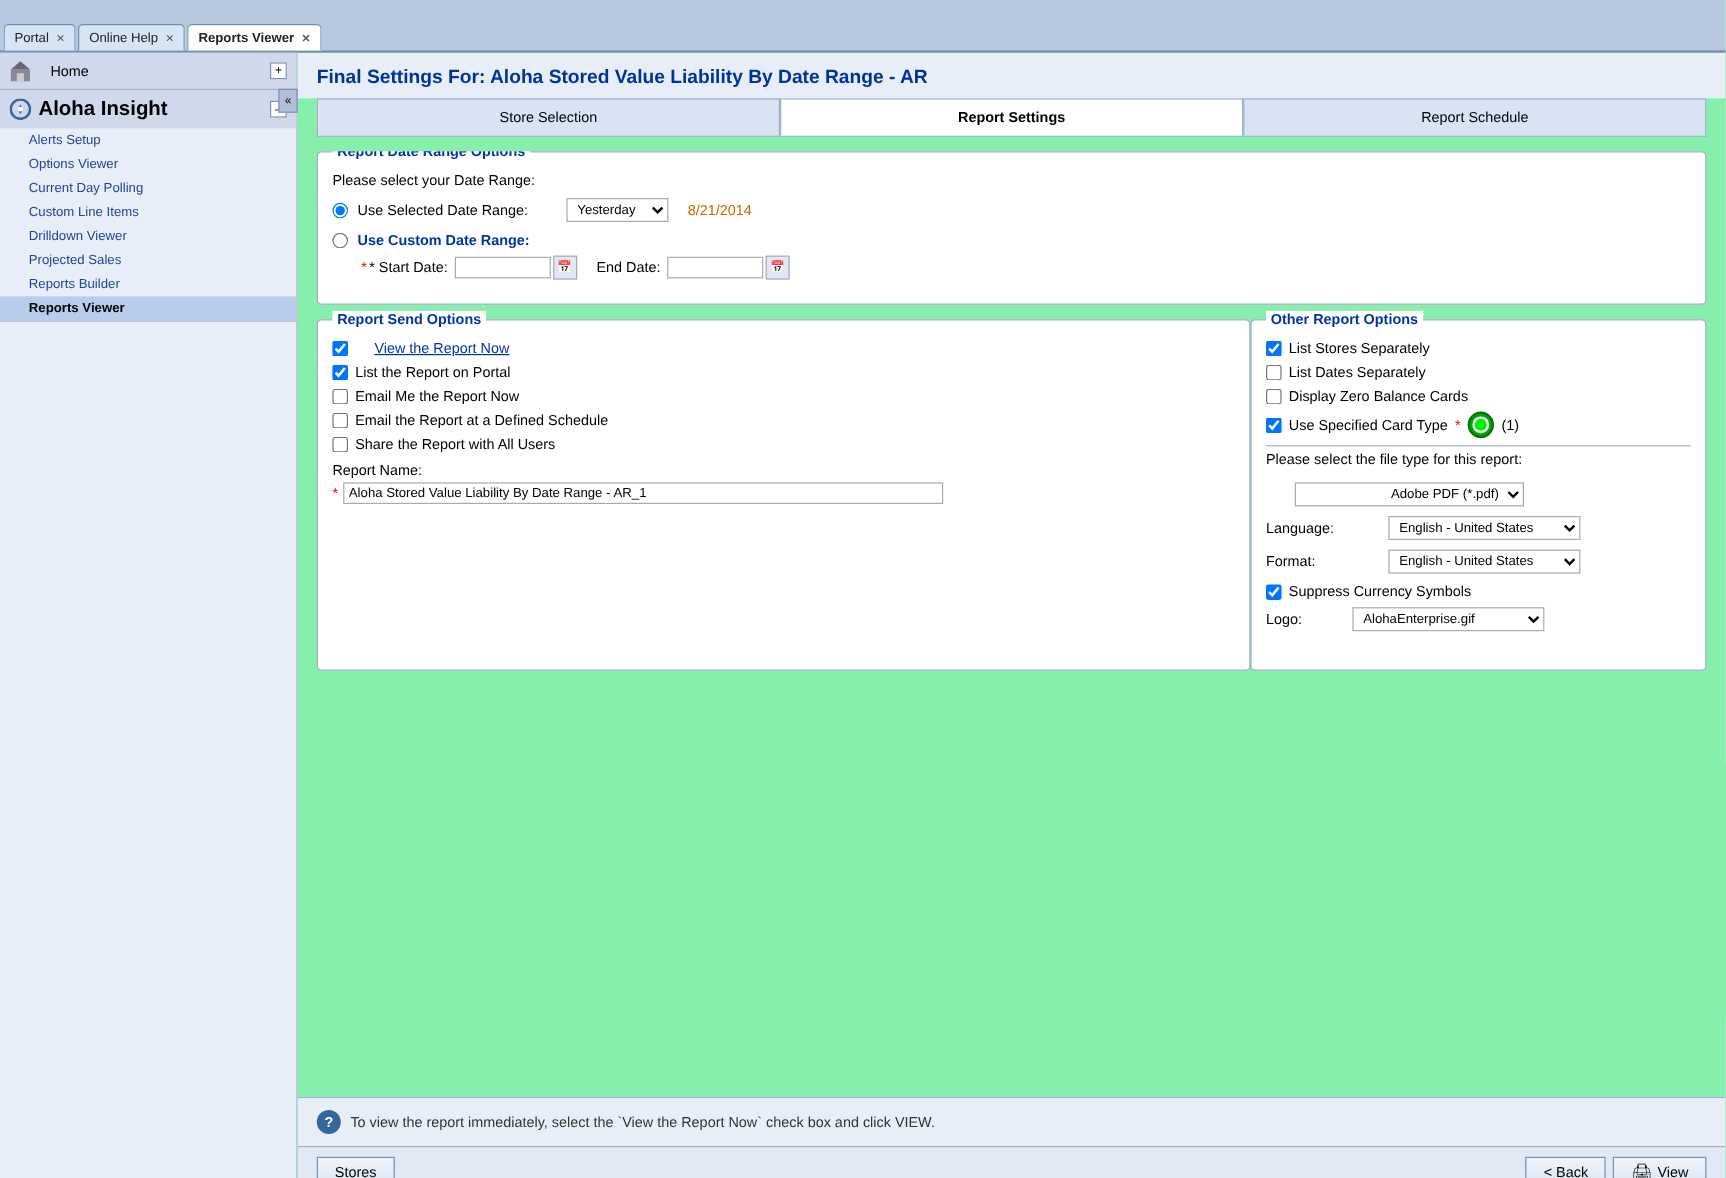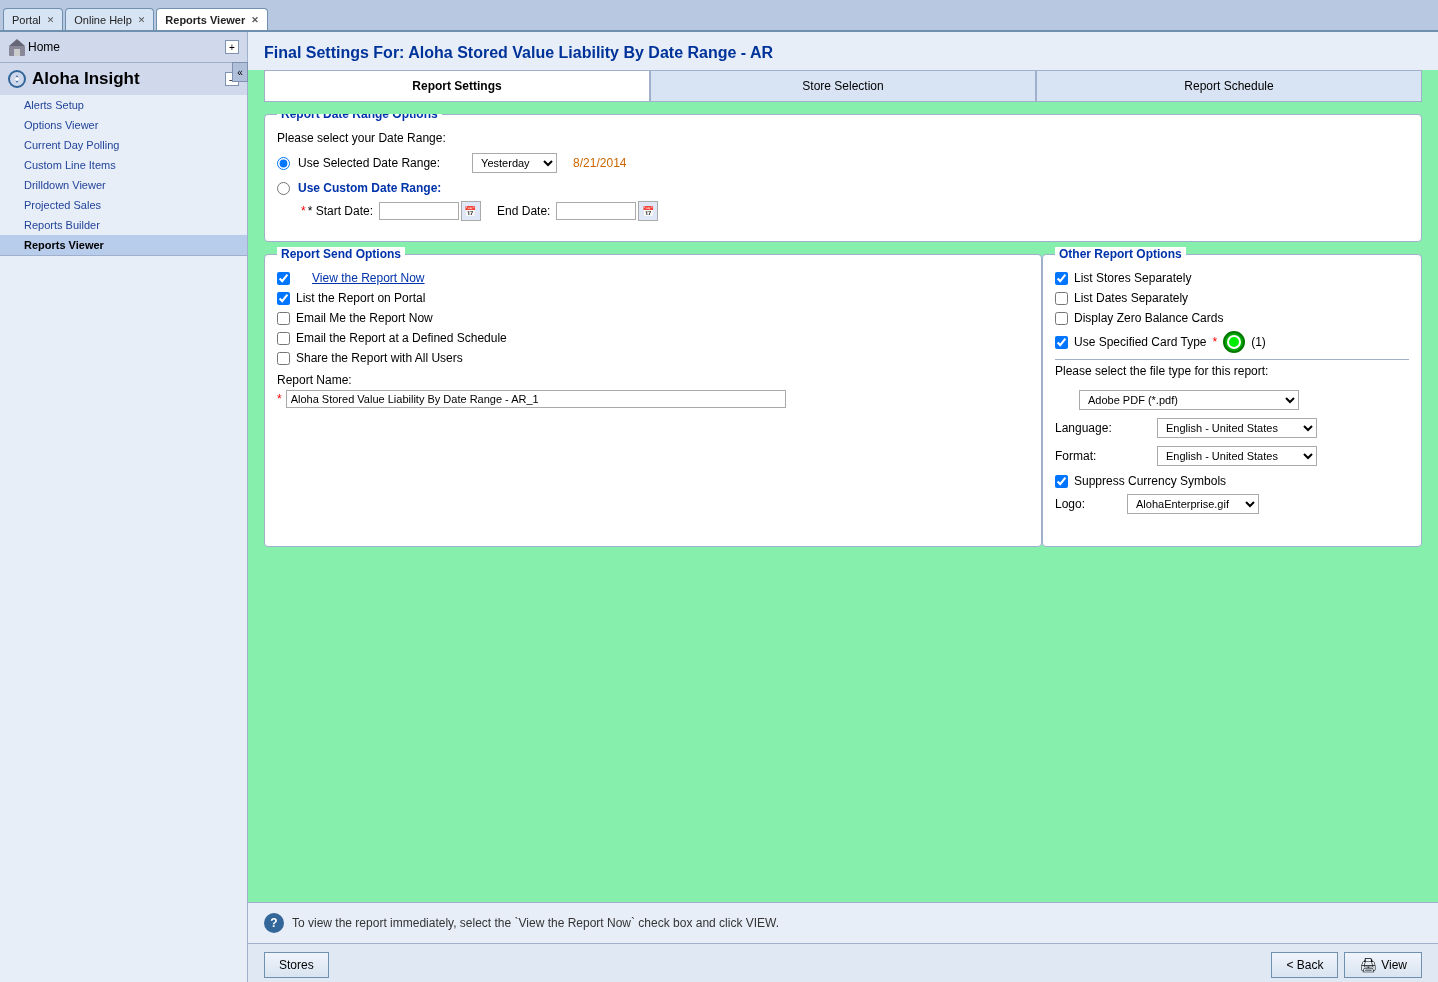--- a/index.html
+++ b/index.html
@@ -5,21 +5,21 @@
     * { box-sizing: border-box; margin: 0; padding: 0; }
     body { font-family: Arial, sans-serif; font-size: 12px; background: #d6dff0; overflow: hidden; width: 1438px; height: 982px; }
 
     
     .tab-bar {
       display: flex;
       align-items: flex-end;
       background: #b8c8e0;
       border-bottom: 2px solid #7090b0;
       padding: 3px 3px 0 3px;
-      height: 32px;
+      height: 44px;
     }
     .tab {
       display: flex;
       align-items: center;
       padding: 3px 8px;
       background: #d6e4f4;
       border: 1px solid #7090b0;
       border-bottom: none;
       border-radius: 4px 4px 0 0;
       margin-right: 2px;
@@ -116,21 +116,21 @@
       color: #000;
     }
 
     
     .sidebar-home {
       display: flex;
       align-items: center;
       padding: 6px 8px;
       background: #d0d8ec;
       cursor: pointer;
-      gap: 2px;
+      gap: 16px;
       border-bottom: 1px solid #a0b0cc;
     }
 
     
     .content-area {
       flex: 1;
       background: #86efac;
       display: flex;
       flex-direction: column;
       overflow: hidden;
@@ -432,25 +432,25 @@
         </div>
       </div>
     </div>
   </div>
 
   <div class="content-area">
 
     <div class="page-title">Final Settings For: Aloha Stored Value Liability By Date Range - AR</div>
 
     <div class="wizard-tabs">
+      <div class="wizard-tab">
+        <span>Store Selection</span>
+      </div>
       <div class="wizard-tab active">
         <span>Report Settings</span>
-      </div>
-      <div class="wizard-tab">
-        <span>Store Selection</span>
       </div>
       <div class="wizard-tab">
         <span>Report Schedule</span>
       </div>
     </div>
 
     <div class="main-content">
 
       <div class="section-box">
         <div class="section-box-title">Report Date Range Options</div>
@@ -563,21 +563,21 @@
                   <div style="width:14px; height:14px; border-radius:50%; background:#00ee00; border:2px solid white; display:flex; align-items:center; justify-content:center;">
                   </div>
                 </div>
                 <span>(1)</span>
               </div>
 
               <hr class="separator-line">
 
               <div class="form-row" style="flex-direction:column; align-items:flex-start;">
                 <span style="margin-bottom:4px;">Please select the file type for this report:</span>
-                <select style="width:220px;">
+                <select style="width:191px;text-align:right;">
                   <option>Adobe PDF (*.pdf)</option>
                   <option>Excel (*.xls)</option>
                   <option>CSV (*.csv)</option>
                 </select>
               </div>
 
               <div class="form-row" style="margin-top:6px;">
                 <span style="min-width:70px;">Language:</span>
                 <select style="width:160px;">
                   <option>English - United States</option>
@@ -591,21 +591,21 @@
                 </select>
               </div>
 
               <div class="checkbox-row">
                 <input type="checkbox" checked="" style="">
                 <span>Suppress Currency Symbols</span>
               </div>
 
               <div class="form-row">
                 <span style="min-width:40px;">Logo:</span>
-                <select style="width:132px;">
+                <select style="width:160px;">
                   <option>AlohaEnterprise.gif</option>
                 </select>
               </div>
             </div>
           </div>
         </div>
       </div>
 
     </div>
 

